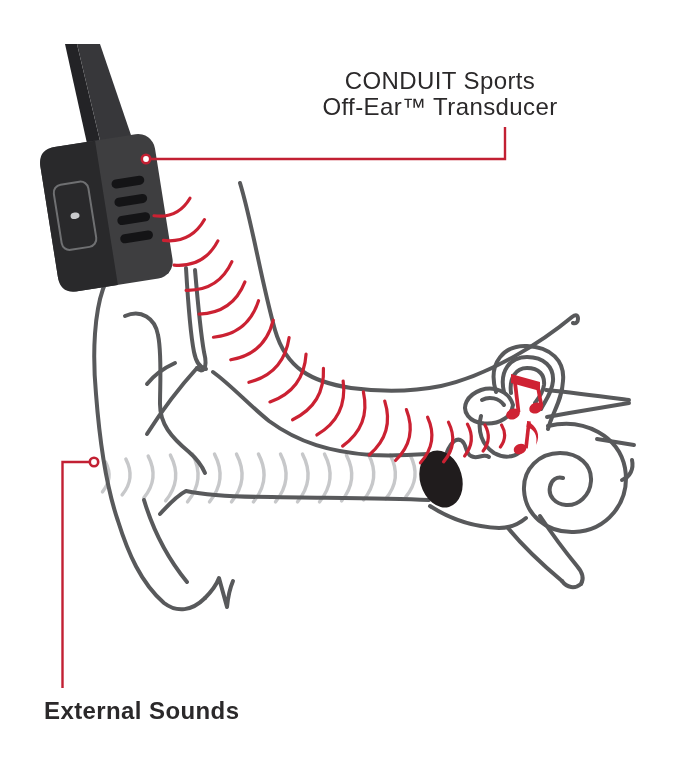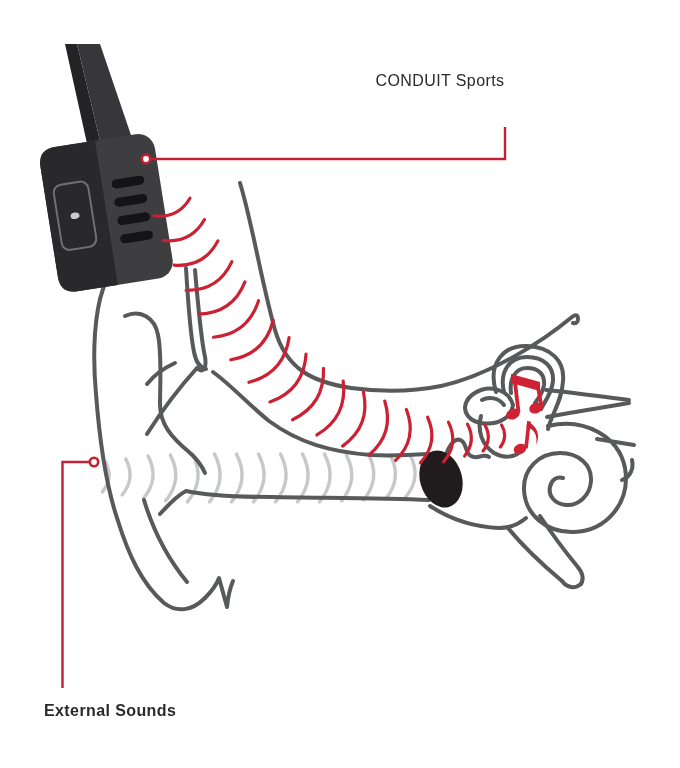--- a/index.html
+++ b/index.html
@@ -2,21 +2,21 @@
 <html><head>
 <meta charset="utf-8">
 <style>
   html,body{margin:0;padding:0;background:#ffffff;}
   #stage{
     position:relative;width:680px;height:768px;background:#ffffff;
     font-family:"Liberation Sans", sans-serif;overflow:hidden;
   }
   #art{position:absolute;left:0;top:0;}
   .label{
-    position:absolute;color:#2b292a;font-size:16px;line-height:26px;
+    position:absolute;color:#2b292a;font-size:24px;line-height:26px;
     letter-spacing:.4px;white-space:nowrap;
   }
   #transducer-label{left:300px;top:68px;width:280px;text-align:center;}
   #external-label{left:44px;top:698px;text-align:left;font-weight:bold;}
   .outline{stroke:#58595b;stroke-width:4;fill:none;stroke-linecap:round;stroke-linejoin:round;}
   .thin-outline{stroke:#6f7072;stroke-width:2;fill:none;}
   .leader{stroke:#c22033;stroke-width:2.4;fill:none;}
   .leader-dot{fill:#ffffff;stroke:#c22033;stroke-width:2.6;}
 </style>
 </head>
@@ -132,16 +132,17 @@
     <g id="leaders">
       <path class="leader" d="M150.5,159 H505 V127"></path>
       <circle class="leader-dot" cx="146" cy="159" r="4.2"></circle>
       <path class="leader" d="M89.5,462 H62.5 V688"></path>
       <circle class="leader-dot" cx="94" cy="462" r="4.2"></circle>
     </g>
   </svg>
 
   <div id="transducer-label" class="label">
     <div>CONDUIT Sports</div>
+    <div>Off-Ear™ Transducer</div>
   </div>
 
   <div id="external-label" class="label">External Sounds</div>
 </div>
 
 </body></html>

